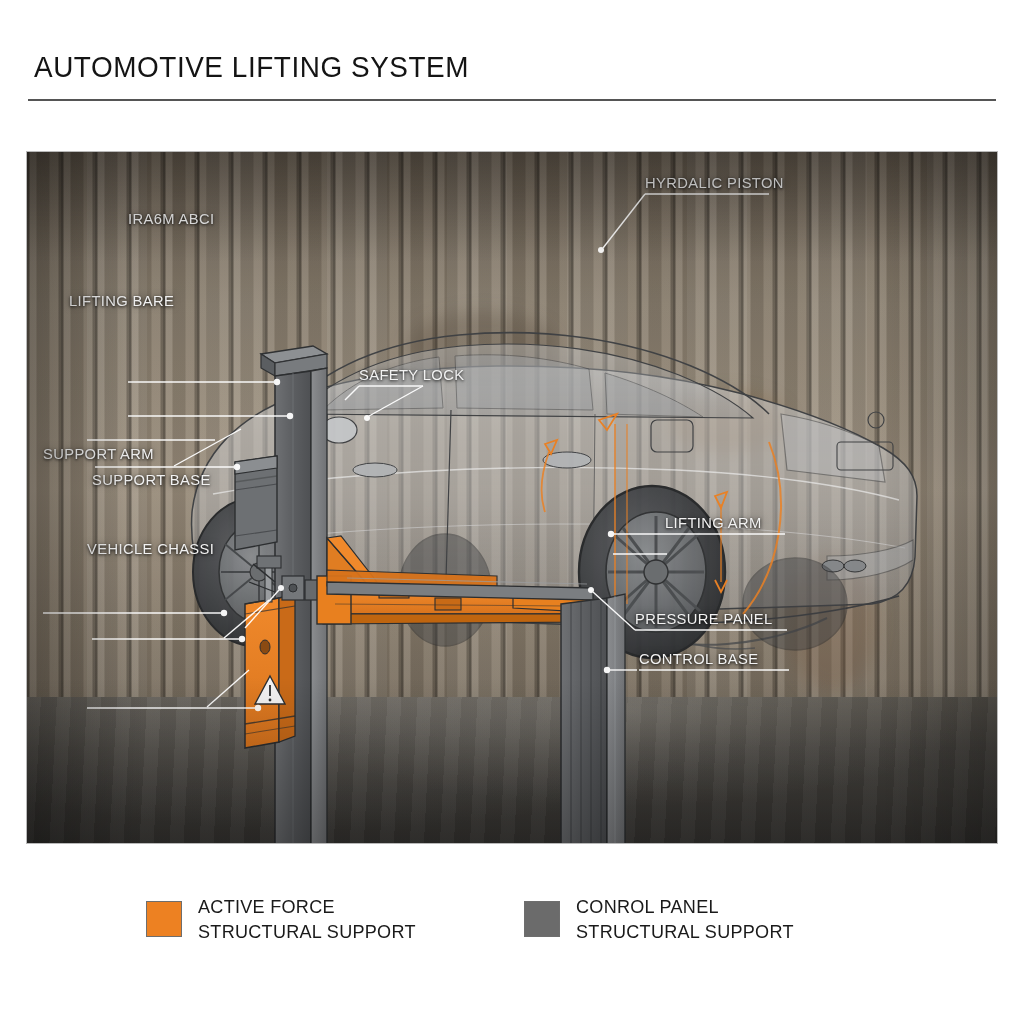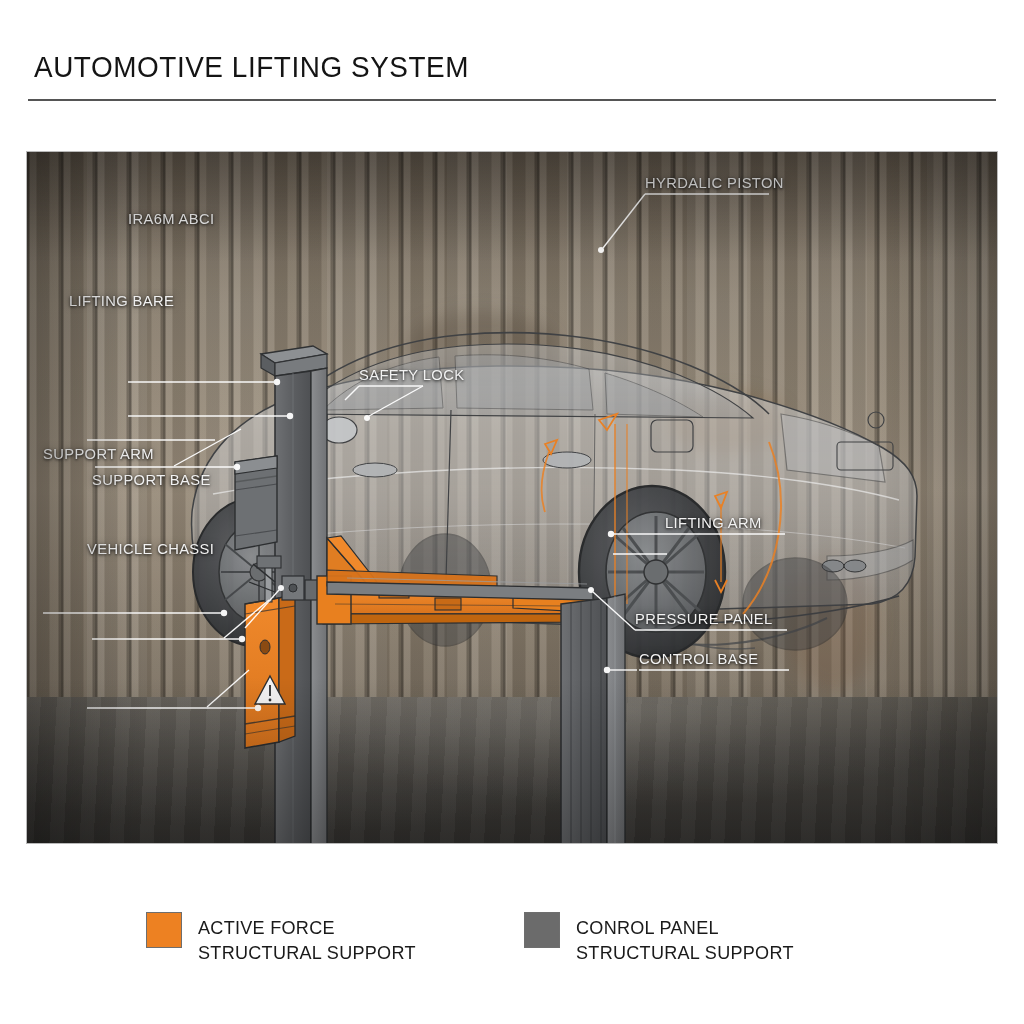--- a/index.html
+++ b/index.html
@@ -135,21 +135,20 @@
   }
   .legend-swatch {
     width: 34px; height: 34px;
     border: 1.5px solid #6e6e6e;
     flex: 0 0 auto;
   }
   .legend-text {
     display: flex;
     flex-direction: column;
     line-height: 1.32;
-    margin-top: 21px;
   }
   .legend-text span {
     font-size: 19px;
     color: #1a1a1a;
     letter-spacing: 0.3px;
     transform: scaleX(0.95);
     transform-origin: left center;
     white-space: nowrap;
   }
 </style>

